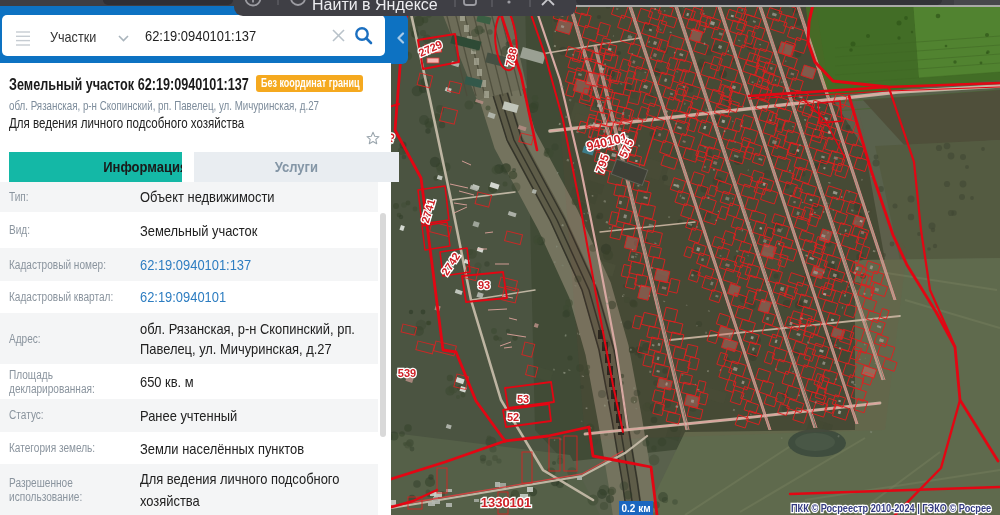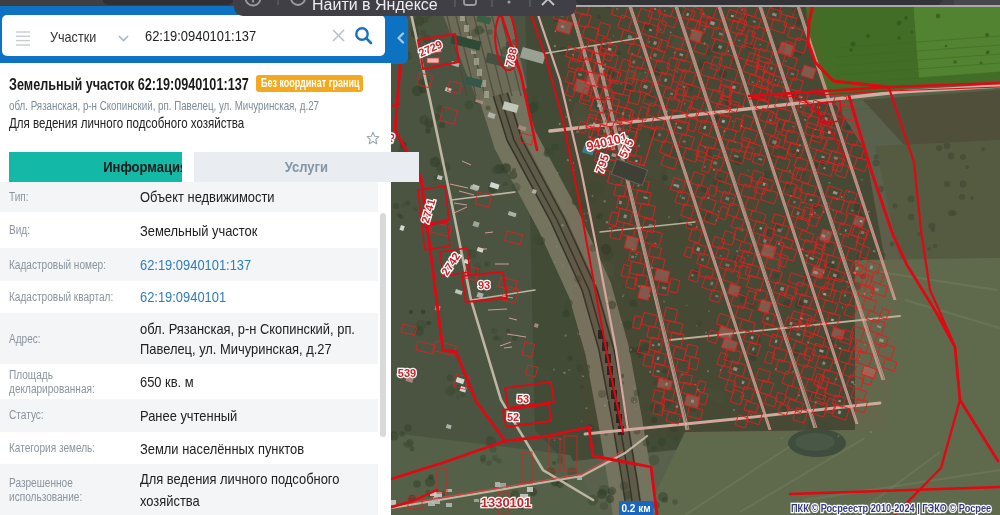--- a/index.html
+++ b/index.html
@@ -1474,21 +1474,21 @@
 <div style="position:absolute;left:256px;top:75px;width:107px;height:17px;background:#f5a91f;border-radius:3px"></div>
     <span style="position:absolute;left:261px;top:75px;font-size:12px;font-weight:bold;color:#fff;transform:scaleX(0.75);transform-origin:0 50%;line-height:17px;white-space:nowrap;display:inline-block">Без координат границ</span>
 <span class="sx" style="position:absolute;left:9px;top:98px;font-size:13px;color:#7d8c9b;transform:scaleX(0.75);white-space:nowrap">обл. Рязанская, р-н Скопинский, рп. Павелец, ул. Мичуринская, д.27</span>
 <span class="sx" style="position:absolute;left:9px;top:114px;font-size:15px;color:#222;transform:scaleX(0.77);white-space:nowrap">Для ведения личного подсобного хозяйства</span>
 <svg style="position:absolute;left:365px;top:130px" width="16" height="16" viewBox="0 0 24 24">
       <path d="M12 3.5l2.6 5.9 6.4.6-4.8 4.2 1.4 6.3-5.6-3.3-5.6 3.3 1.4-6.3-4.8-4.2 6.4-.6z" fill="none" stroke="#9aa5ad" stroke-width="1.6" stroke-linejoin="round"></path>
     </svg>
 
 <div style="position:absolute;left:9px;top:152px;width:182px;height:30px;background:#14b8a6;text-align:right"><span style="display:inline-block;font-size:14px;font-weight:bold;color:#1a1a1a;line-height:30px;transform:scaleX(0.93)">Информация</span></div>
     <div style="position:absolute;left:182px;top:152px;width:12px;height:30px;background:#fff"></div>
-<div style="position:absolute;left:194px;top:152px;width:225px;height:30px;background:#e9edf1;text-align:center"><span style="display:inline-block;font-size:14px;font-weight:bold;color:#8496a6;line-height:30px;transform:scaleX(0.93)">Услуги</span></div>
+<div style="position:absolute;left:194px;top:152px;width:205px;height:30px;background:#e9edf1;text-align:center"><span style="display:inline-block;font-size:14px;font-weight:bold;color:#8496a6;line-height:30px;transform:scaleX(0.93)">Услуги</span></div>
 
 <div style="position:absolute;left:0;top:182px;width:378px;height:30px;background:#f4f5f6"></div>
     <span class="sx" style="position:absolute;left:9px;top:190px;font-size:12px;color:#8a949e;transform:scaleX(0.84);white-space:nowrap;line-height:14px">Тип:</span>
     <span class="sx" style="position:absolute;left:140px;top:186px;font-size:15px;color:#212121;transform:scaleX(0.86);white-space:nowrap;line-height:21px">Объект недвижимости</span>
     <div style="position:absolute;left:0;top:212px;width:378px;height:36px;background:#ffffff"></div>
     <span class="sx" style="position:absolute;left:9px;top:223px;font-size:12px;color:#8a949e;transform:scaleX(0.84);white-space:nowrap;line-height:14px">Вид:</span>
     <span class="sx" style="position:absolute;left:140px;top:220px;font-size:15px;color:#212121;transform:scaleX(0.86);white-space:nowrap;line-height:21px">Земельный участок</span>
     <div style="position:absolute;left:0;top:248px;width:378px;height:33px;background:#f4f5f6"></div>
     <span class="sx" style="position:absolute;left:9px;top:258px;font-size:12px;color:#8a949e;transform:scaleX(0.84);white-space:nowrap;line-height:14px">Кадастровый номер:</span>
     <span class="sx" style="position:absolute;left:140px;top:254px;font-size:15px;color:#2d7dc1;transform:scaleX(0.86);white-space:nowrap;line-height:21px">62:19:0940101:137</span>

